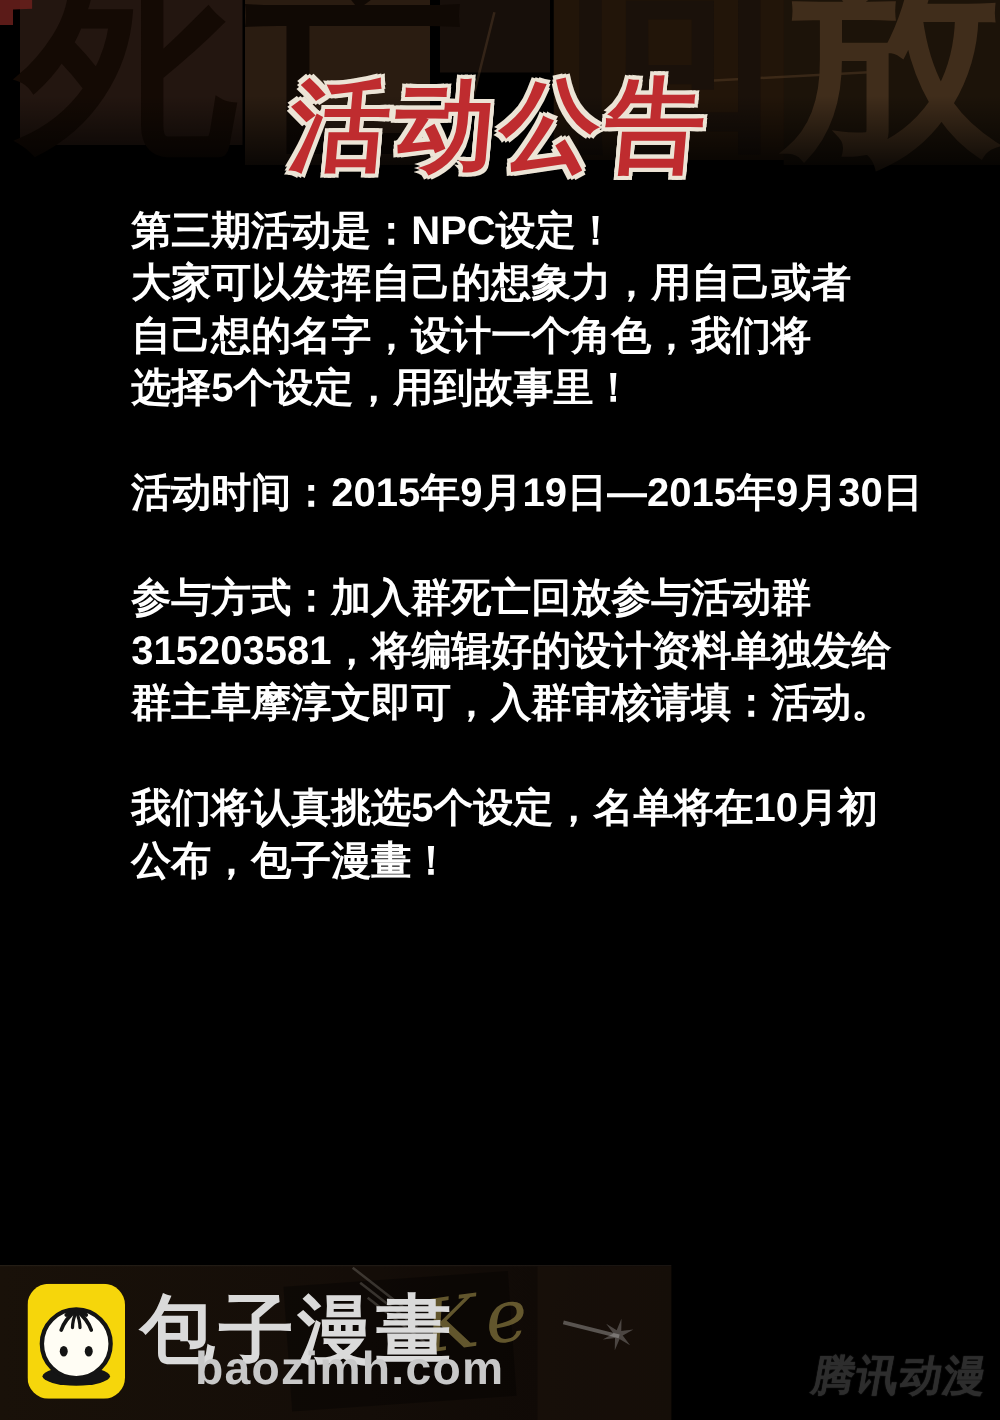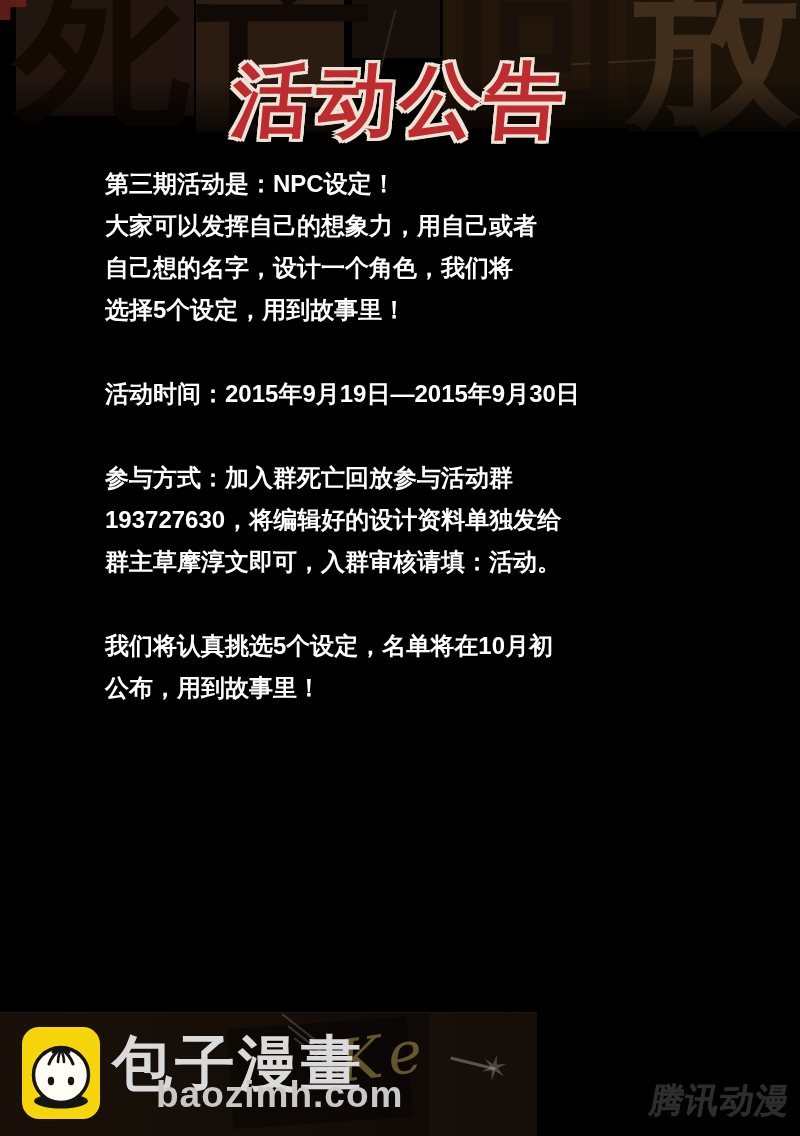--- a/index.html
+++ b/index.html
@@ -44,21 +44,21 @@
     text-shadow:
       -3px -3px 0 #ece4d6, 3px -3px 0 #ece4d6,
       -3px  3px 0 #ece4d6, 3px  3px 0 #ece4d6,
       -3px  0   0 #ece4d6, 3px  0   0 #ece4d6,
        0   -3px 0 #ece4d6, 0    3px 0 #ece4d6;
   }
 
   
   .announcement {
     position:absolute; left:105px; top:163px; width:668px;
-    color:#ffffff; font-size:24px; line-height:42px; font-weight:bold;
+    color:#ffffff; font-size:32px; line-height:42px; font-weight:bold;
   }
   .announcement p { white-space:pre-line; margin:0 0 42px 0; }
 
   
   .footer-band {
     position:absolute; left:0; top:1012px; width:537px; height:124px;
     background:linear-gradient(90deg,#191109 0%,#140d08 55%,#0d0805 100%);
     border-top:1px solid rgba(255,255,255,0.05);
   }
   .band-shade1 { position:absolute; left:230px; top:10px; width:180px; height:100px; background:rgba(0,0,0,0.35); transform:rotate(-4deg); }
@@ -116,24 +116,24 @@
 
   <div class="main-title">活动公告</div>
 
   <div class="announcement">
     <p>第三期活动是：NPC设定！
 大家可以发挥自己的想象力，用自己或者
 自己想的名字，设计一个角色，我们将
 选择5个设定，用到故事里！</p>
     <p>活动时间：2015年9月19日—2015年9月30日</p>
     <p>参与方式：加入群死亡回放参与活动群
-193727630，将编辑好的设计资料单独发给
+315203581，将编辑好的设计资料单独发给
 群主草摩淳文即可，入群审核请填：活动。</p>
     <p>我们将认真挑选5个设定，名单将在10月初
-公布，用到故事里！</p>
+公布，包子漫畫！</p>
   </div>
 
   <div class="footer-band">
     <div class="band-shade1"></div>
     <div class="band-shade2"></div>
     <div class="paper-line pl1"></div>
     <div class="paper-line pl2"></div>
     <div class="paper-line pl3"></div>
   </div>
   <span class="scribble">Ke</span>

